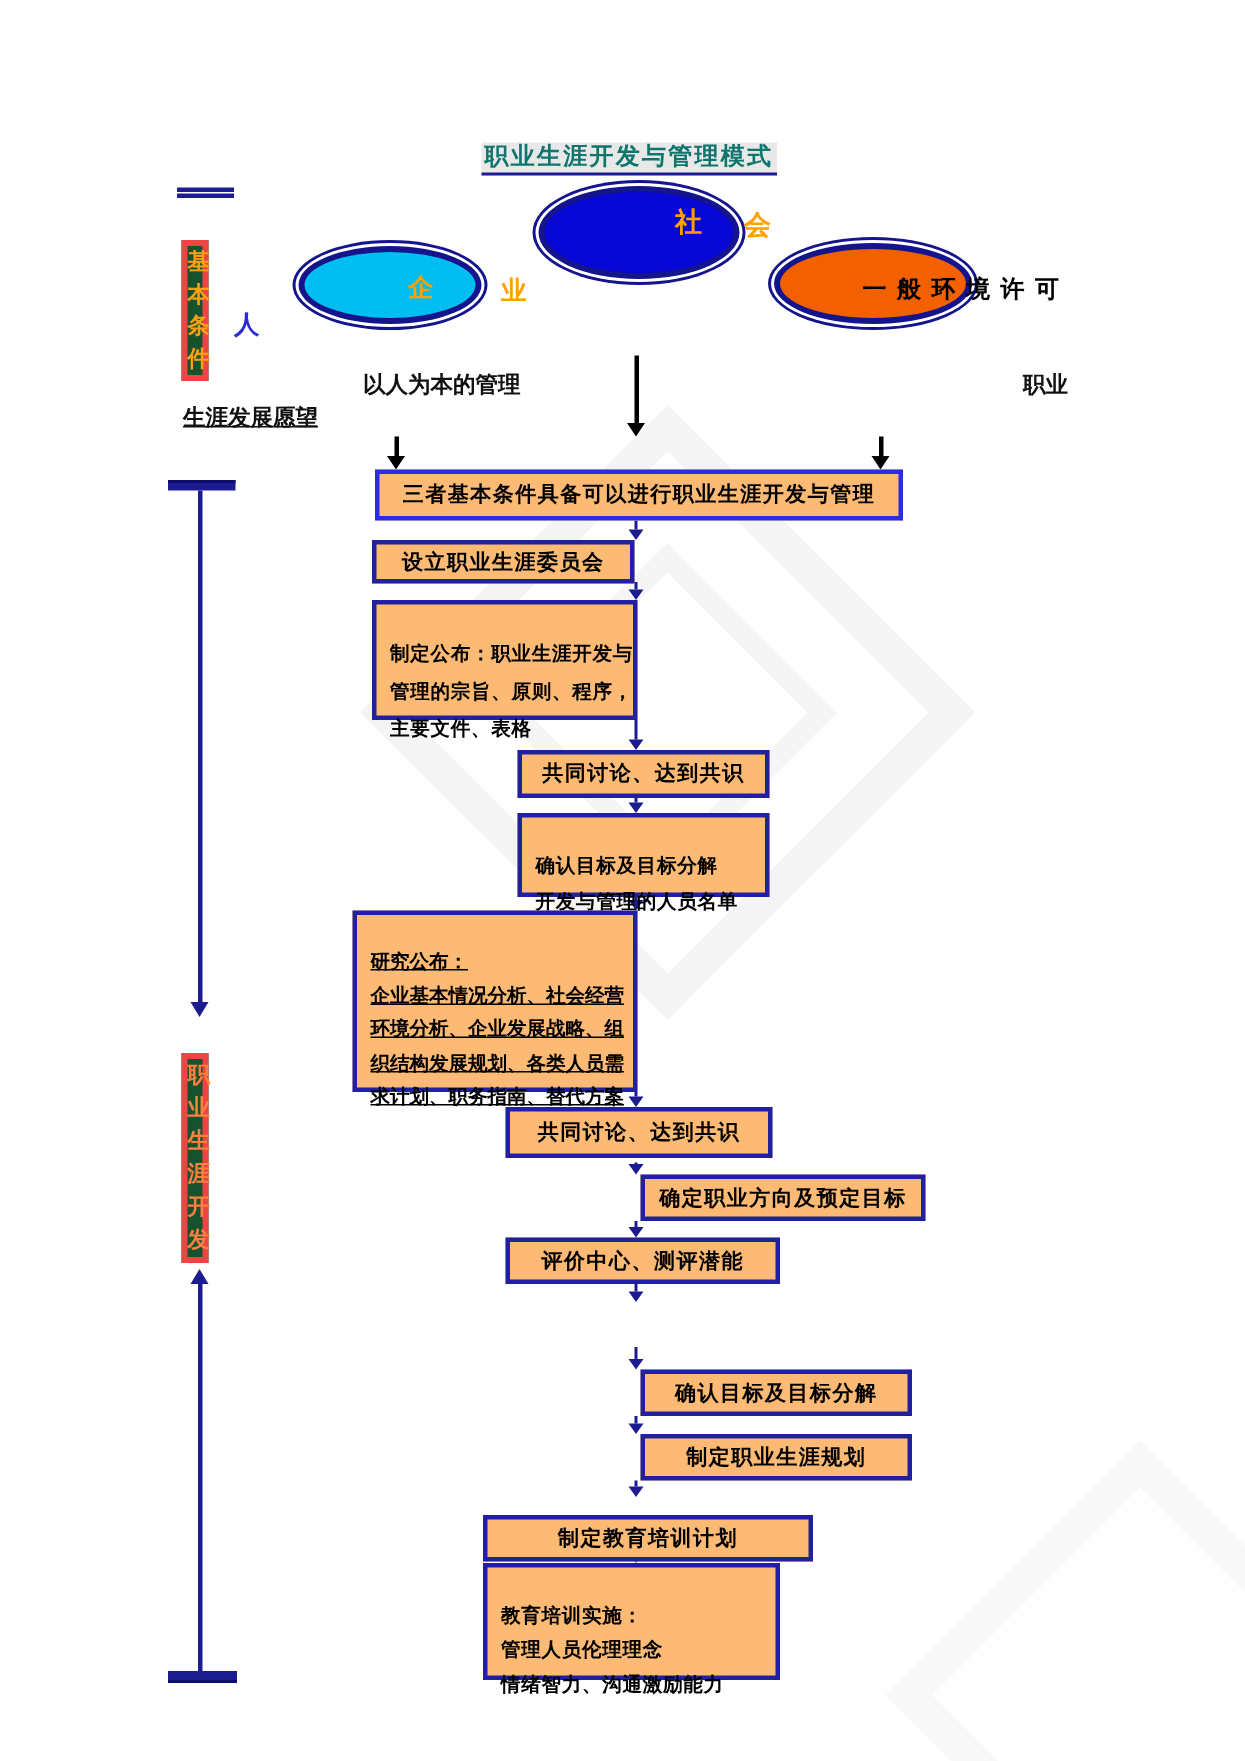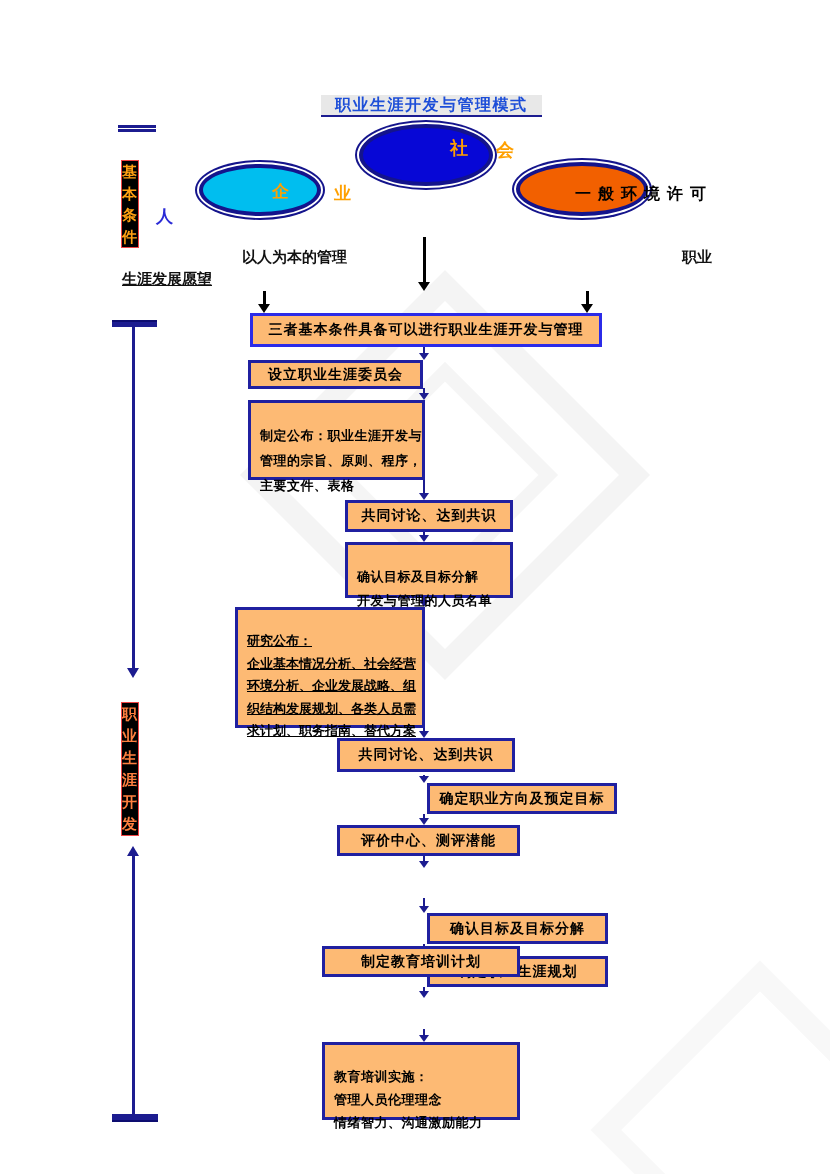--- a/index.html
+++ b/index.html
@@ -4,22 +4,22 @@
 <style>
   html,body{margin:0;padding:0;background:#fff;}
   *{box-sizing:border-box;}
   #canvas{
     position:relative;width:830px;height:1174px;background:#ffffff;overflow:hidden;
     font-family:"Liberation Sans","DejaVu Sans",sans-serif;color:#000;
   }
   
   .title{
     position:absolute;left:321px;top:95px;height:22px;line-height:20px;
-    background:#e8e8e8;color:#1d4ed8;font-size:16px;font-weight:bold;
-    letter-spacing:1.5px;padding:0 14px;border-bottom:2px solid #1c1c90;white-space:nowrap;
+    background:#e8e8e8;color:#0f766e;font-size:16px;font-weight:bold;
+    letter-spacing:1.5px;padding:0 2px;border-bottom:2px solid #1c1c90;white-space:nowrap;
   }
   
   .ellipse{
     position:absolute;border-radius:50%;
     border:4px solid #14148c;
     box-shadow:0 0 0 2px #ffffff,0 0 0 4px #14148c;
   }
   .el-society{left:359px;top:124px;width:134px;height:62px;background:#0707d6;}
   .el-enterprise{left:199px;top:164px;width:122px;height:52px;background:#00beef;}
   .el-environment{left:516px;top:162px;width:132px;height:54px;background:#f26000;}
@@ -34,21 +34,21 @@
     color:#000;letter-spacing:7px;white-space:nowrap;line-height:19px;
   }
   
   .blabel{position:absolute;font-size:15px;font-weight:bold;color:#111;white-space:nowrap;line-height:18px;}
   .lbl-people-oriented{left:242px;top:248px;}
   .lbl-career{left:670px;top:248px;margin-left:12px;}
   .lbl-career-wish{left:122px;top:270px;text-decoration:underline;}
   
   .vtext{
     position:absolute;width:18px;font-weight:bold;word-break:break-all;
-    z-index:4;background:#000000;border:1px solid #ef4444;
+    z-index:4;background:#14532d;border:4px solid #ef4444;
   }
   .v-basic{left:121px;top:160px;font-size:15px;line-height:21.6px;color:#ffa012;}
   .v-cdev{left:121px;top:702px;font-size:15px;line-height:22px;color:#ff7f3f;}
   
   .dline{position:absolute;left:118px;top:125px;width:38px;height:7px;
     border-top:3px solid #1c1c90;border-bottom:3px solid #1c1c90;}
   
   .box{
     position:absolute;background:#fdba74;border:3px solid #2020a0;
     font-size:14px;font-weight:bold;color:#000;z-index:3;
@@ -64,21 +64,21 @@
   .b5{left:345px;top:542px;width:168px;height:56px;padding-top:5px;}
   .b5 .ln{line-height:24px;}
   .b6{left:235px;top:607px;width:190px;height:121px;padding:4px 8px;}
   .b6 .ln{line-height:22.5px;letter-spacing:0;text-decoration:underline;}
   .b7{left:337px;top:738px;width:178px;height:34px;}
   .b8{left:427px;top:783px;width:190px;height:31px;}
   .b9{left:337px;top:825px;width:183px;height:31px;}
   .b10{left:337px;top:868px;width:183px;height:30px;}
   .b11{left:427px;top:913px;width:181px;height:31px;}
   .b12{left:427px;top:956px;width:181px;height:31px;}
-  .b13{left:322px;top:946px;width:198px;height:31px;}
+  .b13{left:322px;top:1010px;width:220px;height:31px;}
   .b14{left:322px;top:1042px;width:198px;height:78px;padding-top:5px;}
   .b14 .ln{line-height:23px;}
   
   .arrow{position:absolute;display:flex;flex-direction:column;align-items:center;z-index:2;}
   .arrow .shaft{flex:1;}
   .navy .shaft{width:2px;background:#1c1c90;}
   .navy .head{width:0;height:0;border-left:5px solid transparent;border-right:5px solid transparent;border-top:7px solid #1c1c90;}
   .black .shaft{width:3px;background:#000;}
   .black .head{width:0;height:0;border-left:6px solid transparent;border-right:6px solid transparent;border-top:9px solid #000;}
   .fa{left:419px;width:10px;}

